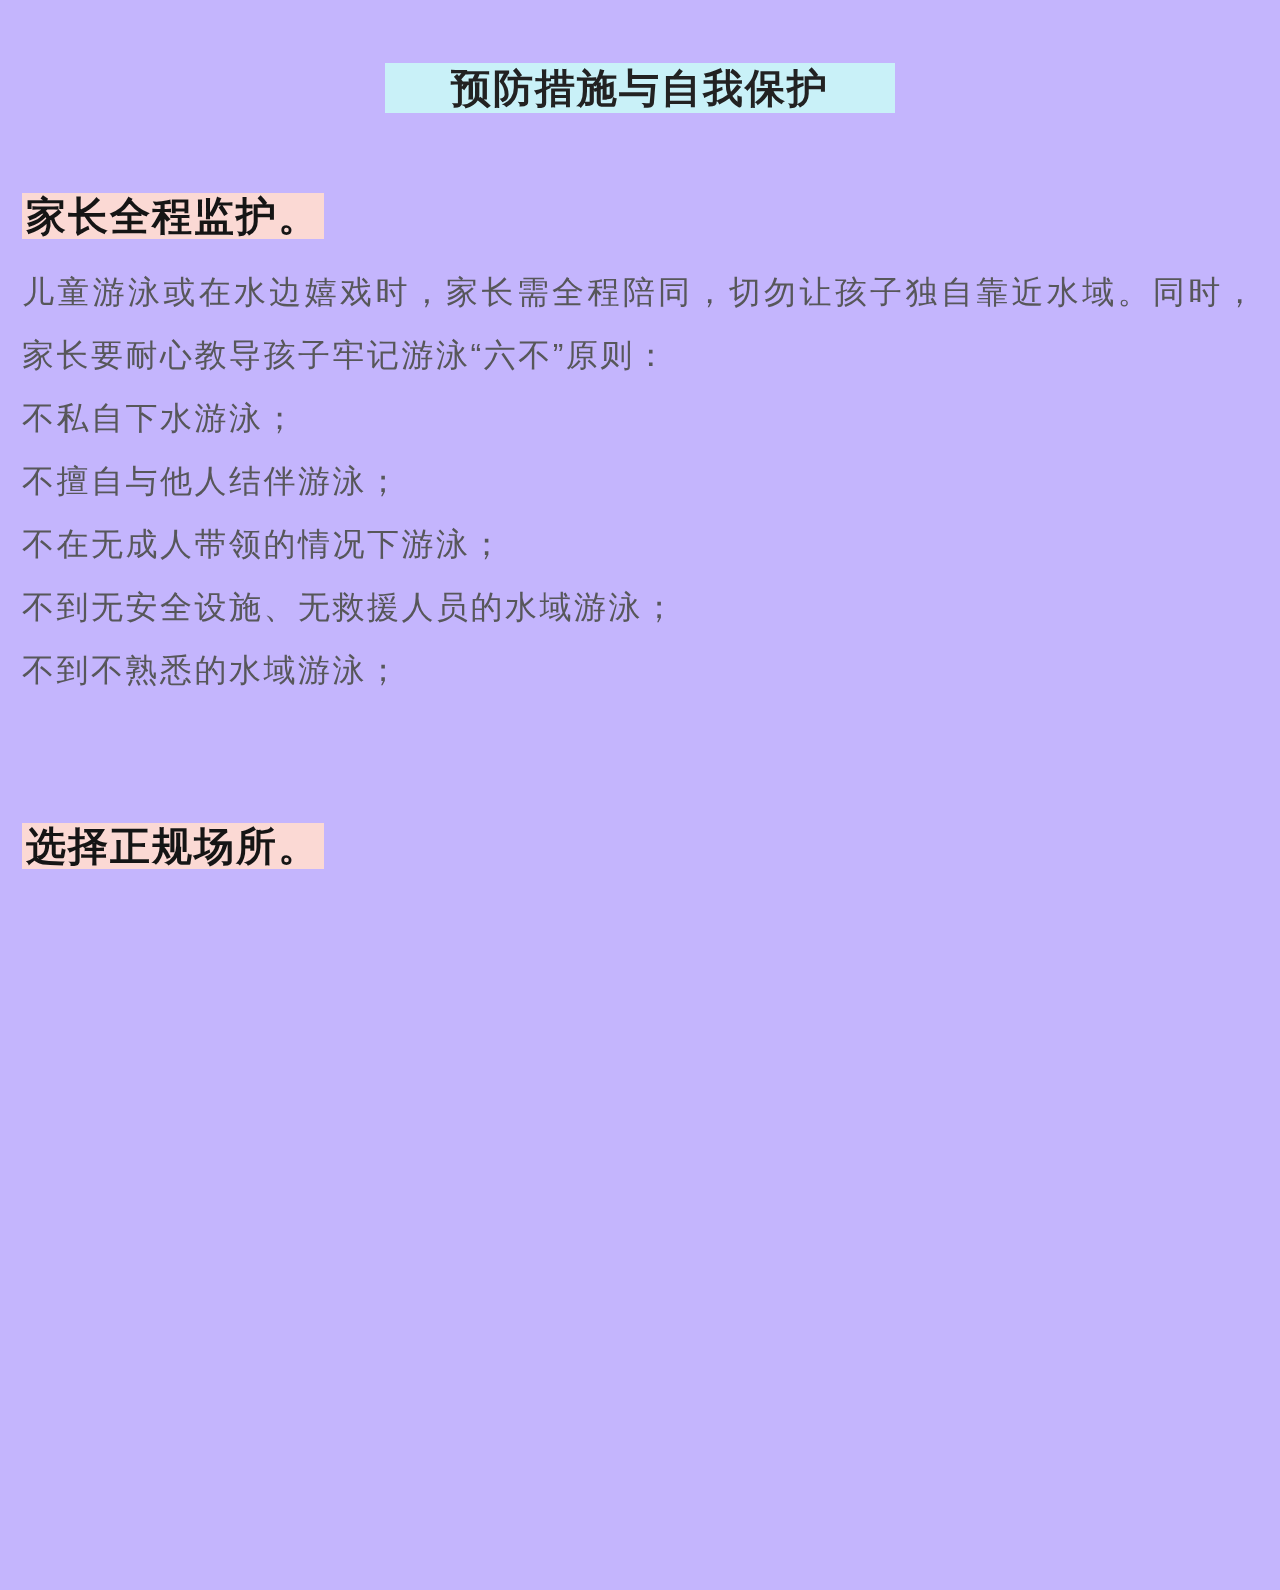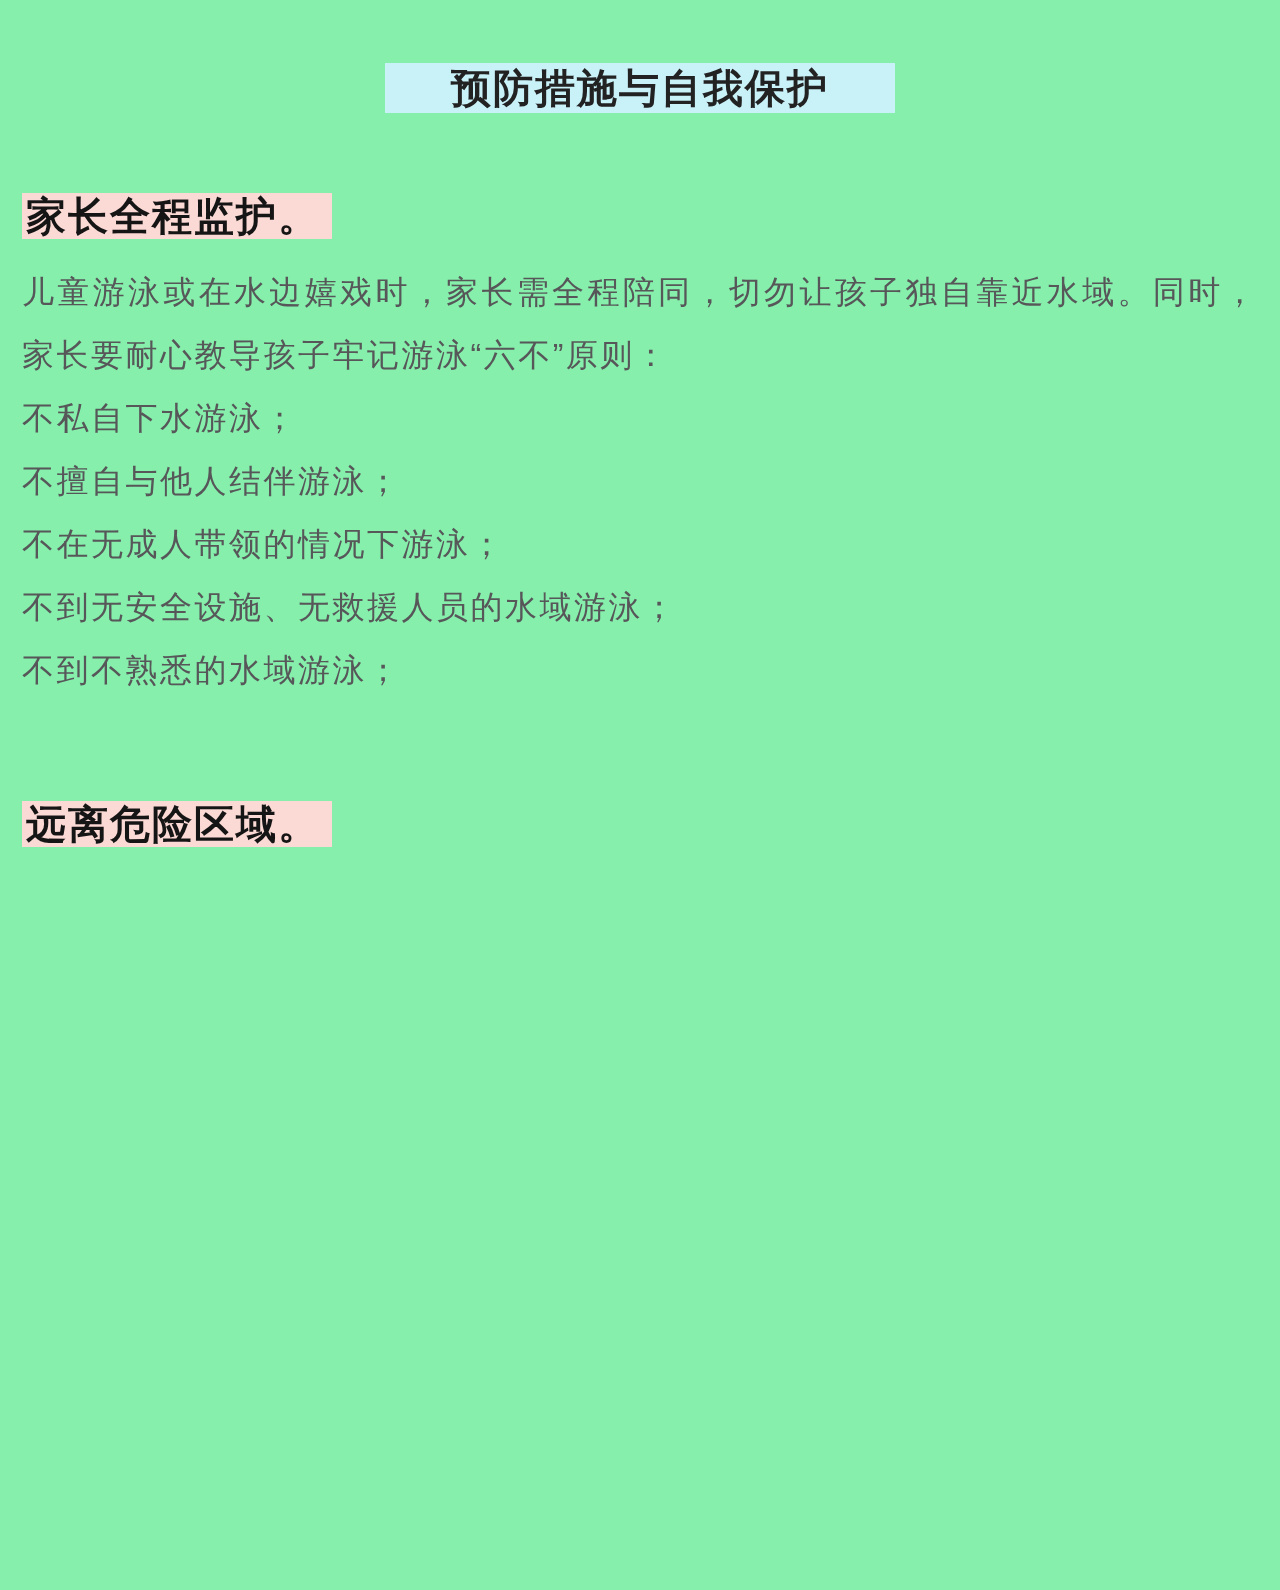--- a/index.html
+++ b/index.html
@@ -6,21 +6,21 @@
     margin: 0;
     padding: 0;
     background: #ffffff;
   }
   .page {
     position: relative;
     box-sizing: border-box;
     width: 1280px;
     height: 1590px;
     padding: 63px 22px 0 22px;
-    background: #86efac;
+    background: #c4b5fd;
     overflow: hidden;
     font-family: "Liberation Sans", "DejaVu Sans", sans-serif;
   }
   .title-row {
     text-align: center;
     margin: 0;
   }
   .title-hl {
     display: inline-block;
     background: #c9f1f8;
@@ -38,21 +38,21 @@
     font-weight: 700;
     color: #151515;
     line-height: 44px;
   }
   .section-heading.first { margin-top: 80px; }
   .section-heading.second { margin-top: 58px; }
   .section-heading.third { margin-top: 36px; }
   .heading-hl {
     display: inline-block;
     background: #fbd9d4;
-    padding: 1px 12px 1px 4px;
+    padding: 1px 4px 1px 4px;
     letter-spacing: 2px;
     white-space: nowrap;
   }
   .body-text {
     margin: 22px 0 0 0;
     font-size: 32px;
     line-height: 63px;
     color: #57575a;
     letter-spacing: 2.5px;
     text-align: justify;
@@ -74,18 +74,18 @@
   <p class="body-text">
     <span>儿童游泳或在水边嬉戏时，家长需全程陪同，切勿让孩子独自靠近水域。同时，家长要耐心教导孩子牢记游泳“六不”原则：</span><br>
     <span>不私自下水游泳；</span><br>
     <span>不擅自与他人结伴游泳；</span><br>
     <span>不在无成人带领的情况下游泳；</span><br>
     <span>不到无安全设施、无救援人员的水域游泳；</span><br>
     <span>不到不熟悉的水域游泳；</span><br>
     <br>
   </p>
 
+  <h2 class="section-heading second">
+    <span class="heading-hl">选择正规场所。</span>
+  </h2>
 
-  <h2 class="section-heading third">
-    <span class="heading-hl">远离危险区域。</span>
-  </h2>
 
 </div>
 
 </body></html>

